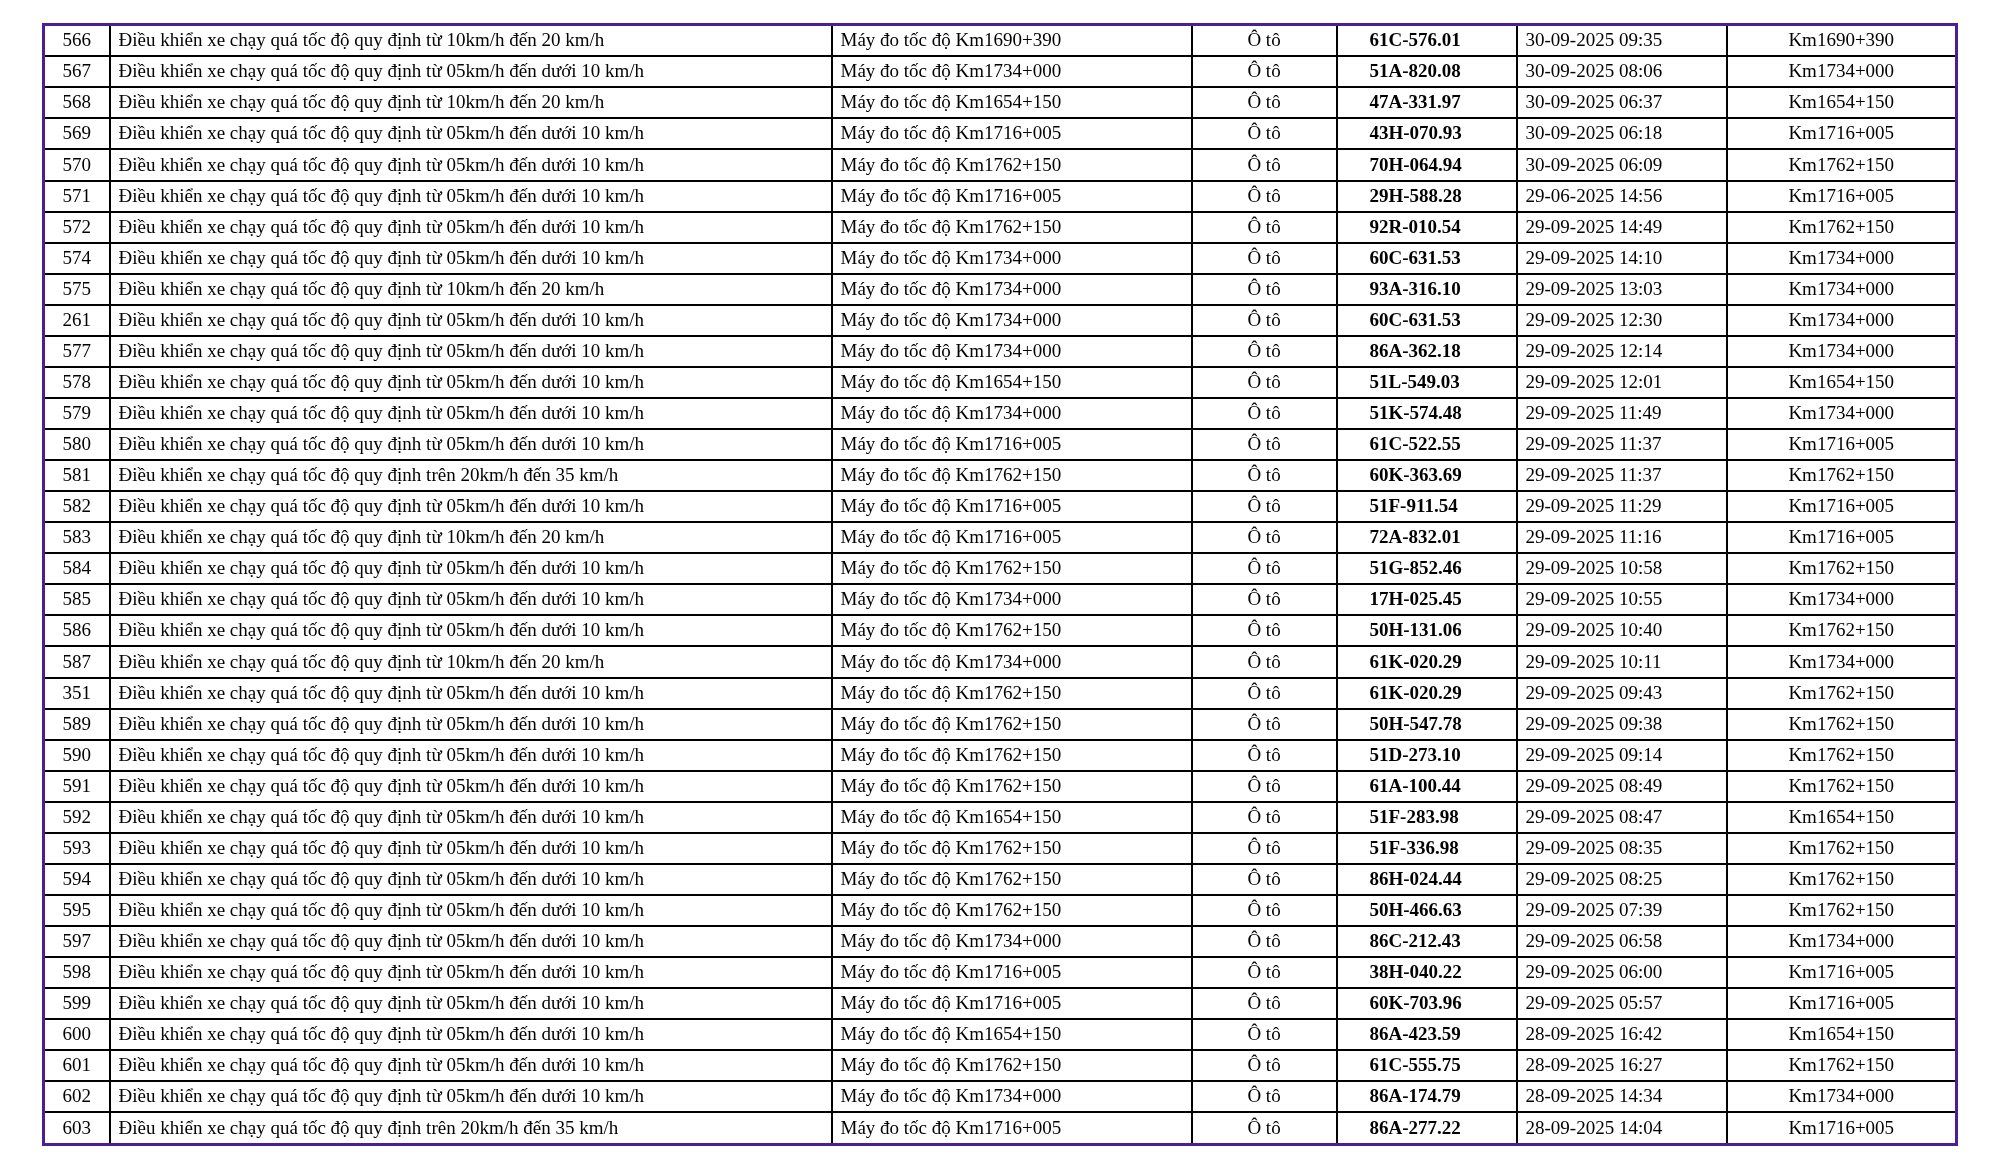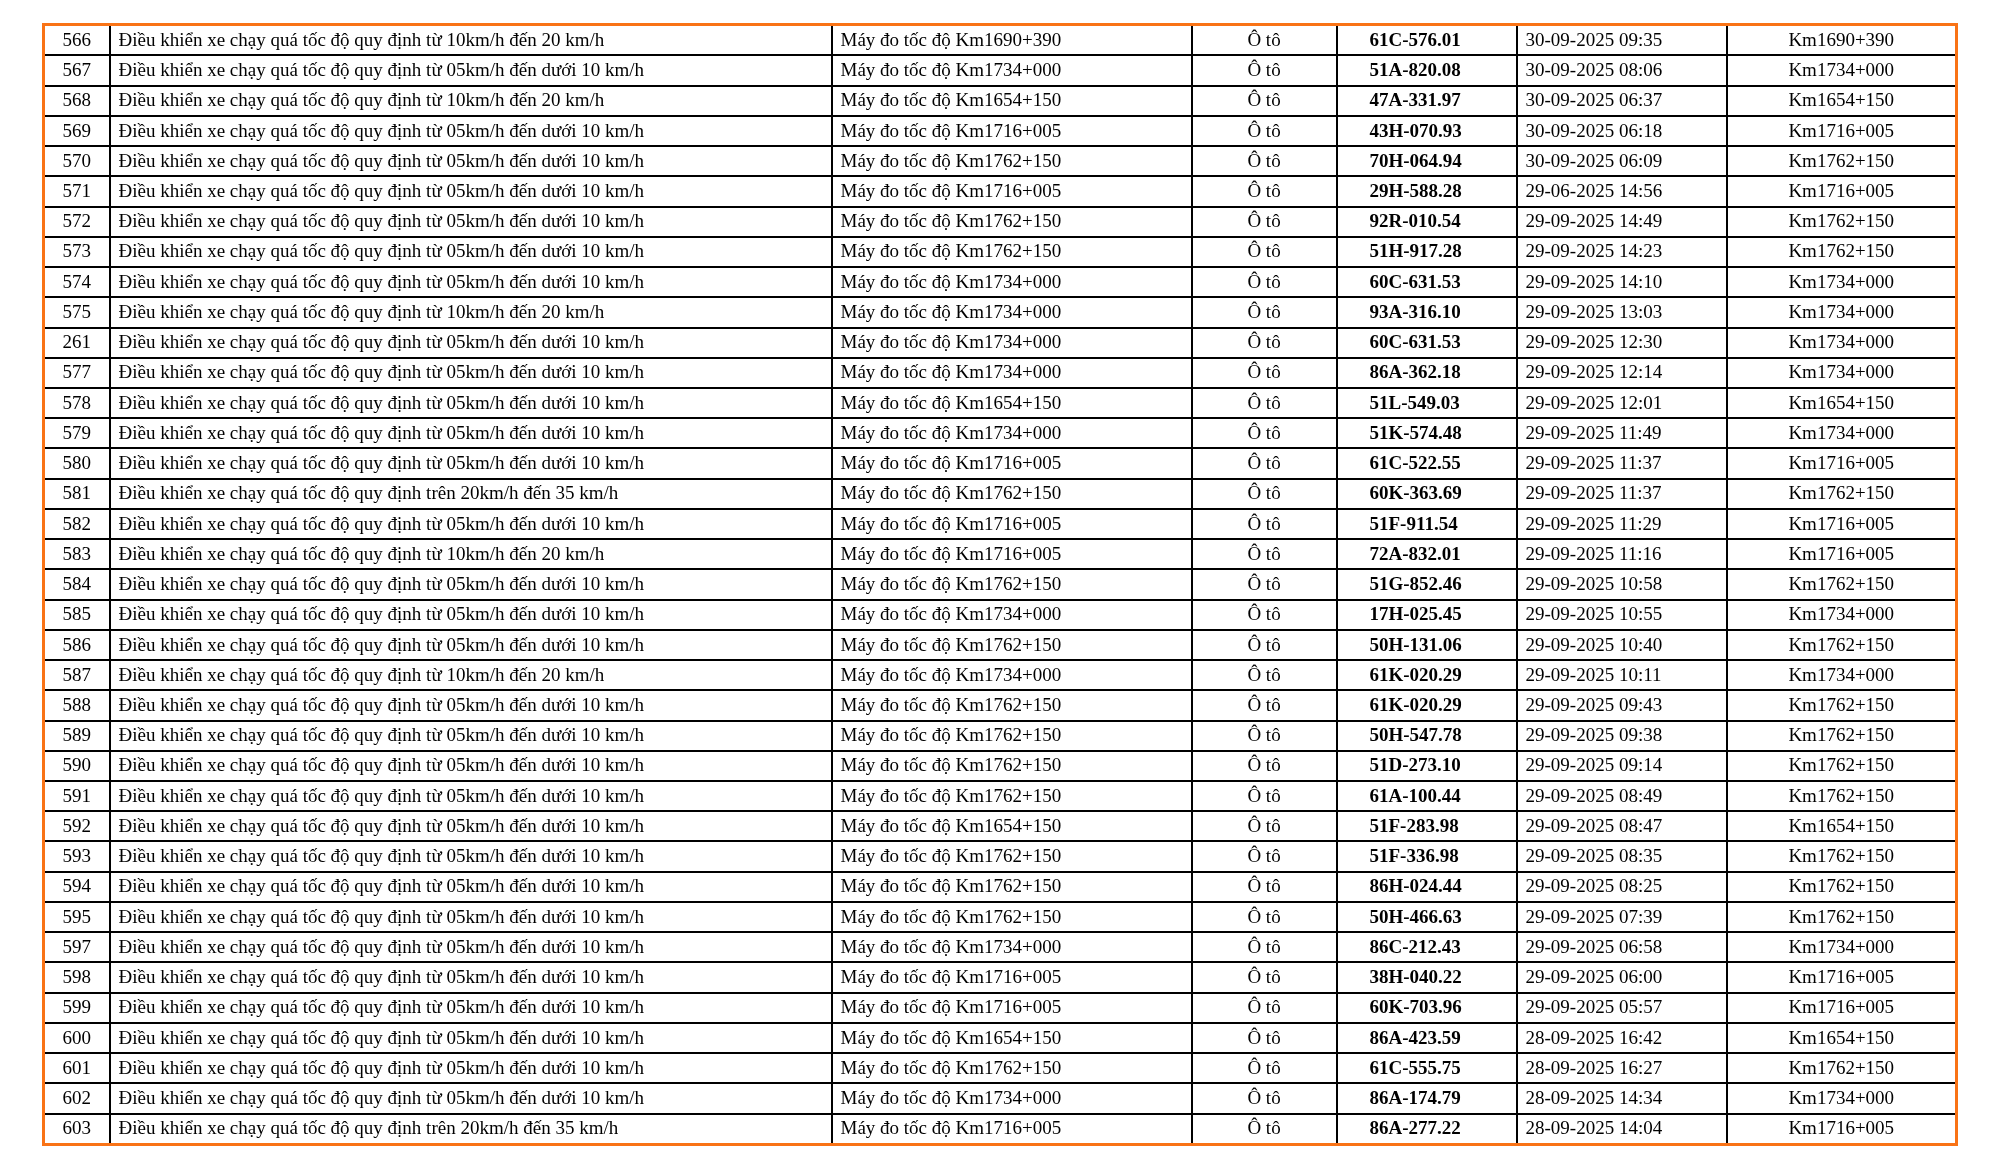--- a/index.html
+++ b/index.html
@@ -19,21 +19,21 @@
     overflow: hidden;
   }
   table.violations {
     position: absolute;
     left: 42px;
     top: 23px;
     width: 1913px;
     height: 1123px;
     border-collapse: collapse;
     table-layout: fixed;
-    border: 3px solid #f97316;
+    border: 3px solid #4c1d95;
   }
   table.violations td {
     border: 2px solid #000000;
     font-size: 19px;
     line-height: 1.1;
     padding: 0 4px 0 8px;
     vertical-align: middle;
     white-space: nowrap;
     overflow: hidden;
   }
@@ -113,29 +113,20 @@
         <tr>
           <td class="center">572</td>
           <td class="left">Điều khiển xe chạy quá tốc độ quy định từ 05km/h đến dưới 10 km/h</td>
           <td class="left">Máy đo tốc độ Km1762+150</td>
           <td class="center">Ô tô</td>
           <td class="left bold">92R-010.54</td>
           <td class="left">29-09-2025 14:49</td>
           <td class="center">Km1762+150</td>
         </tr>
         <tr>
-          <td class="center">573</td>
-          <td class="left">Điều khiển xe chạy quá tốc độ quy định từ 05km/h đến dưới 10 km/h</td>
-          <td class="left">Máy đo tốc độ Km1762+150</td>
-          <td class="center">Ô tô</td>
-          <td class="left bold">51H-917.28</td>
-          <td class="left">29-09-2025 14:23</td>
-          <td class="center">Km1762+150</td>
-        </tr>
-        <tr>
           <td class="center">574</td>
           <td class="left">Điều khiển xe chạy quá tốc độ quy định từ 05km/h đến dưới 10 km/h</td>
           <td class="left">Máy đo tốc độ Km1734+000</td>
           <td class="center">Ô tô</td>
           <td class="left bold">60C-631.53</td>
           <td class="left">29-09-2025 14:10</td>
           <td class="center">Km1734+000</td>
         </tr>
         <tr>
           <td class="center">575</td>
@@ -248,21 +239,21 @@
         <tr>
           <td class="center">587</td>
           <td class="left">Điều khiển xe chạy quá tốc độ quy định từ 10km/h đến 20 km/h</td>
           <td class="left">Máy đo tốc độ Km1734+000</td>
           <td class="center">Ô tô</td>
           <td class="left bold">61K-020.29</td>
           <td class="left">29-09-2025 10:11</td>
           <td class="center">Km1734+000</td>
         </tr>
         <tr>
-          <td class="center">588</td>
+          <td class="center">351</td>
           <td class="left">Điều khiển xe chạy quá tốc độ quy định từ 05km/h đến dưới 10 km/h</td>
           <td class="left">Máy đo tốc độ Km1762+150</td>
           <td class="center">Ô tô</td>
           <td class="left bold">61K-020.29</td>
           <td class="left">29-09-2025 09:43</td>
           <td class="center">Km1762+150</td>
         </tr>
         <tr>
           <td class="center">589</td>
           <td class="left">Điều khiển xe chạy quá tốc độ quy định từ 05km/h đến dưới 10 km/h</td>

